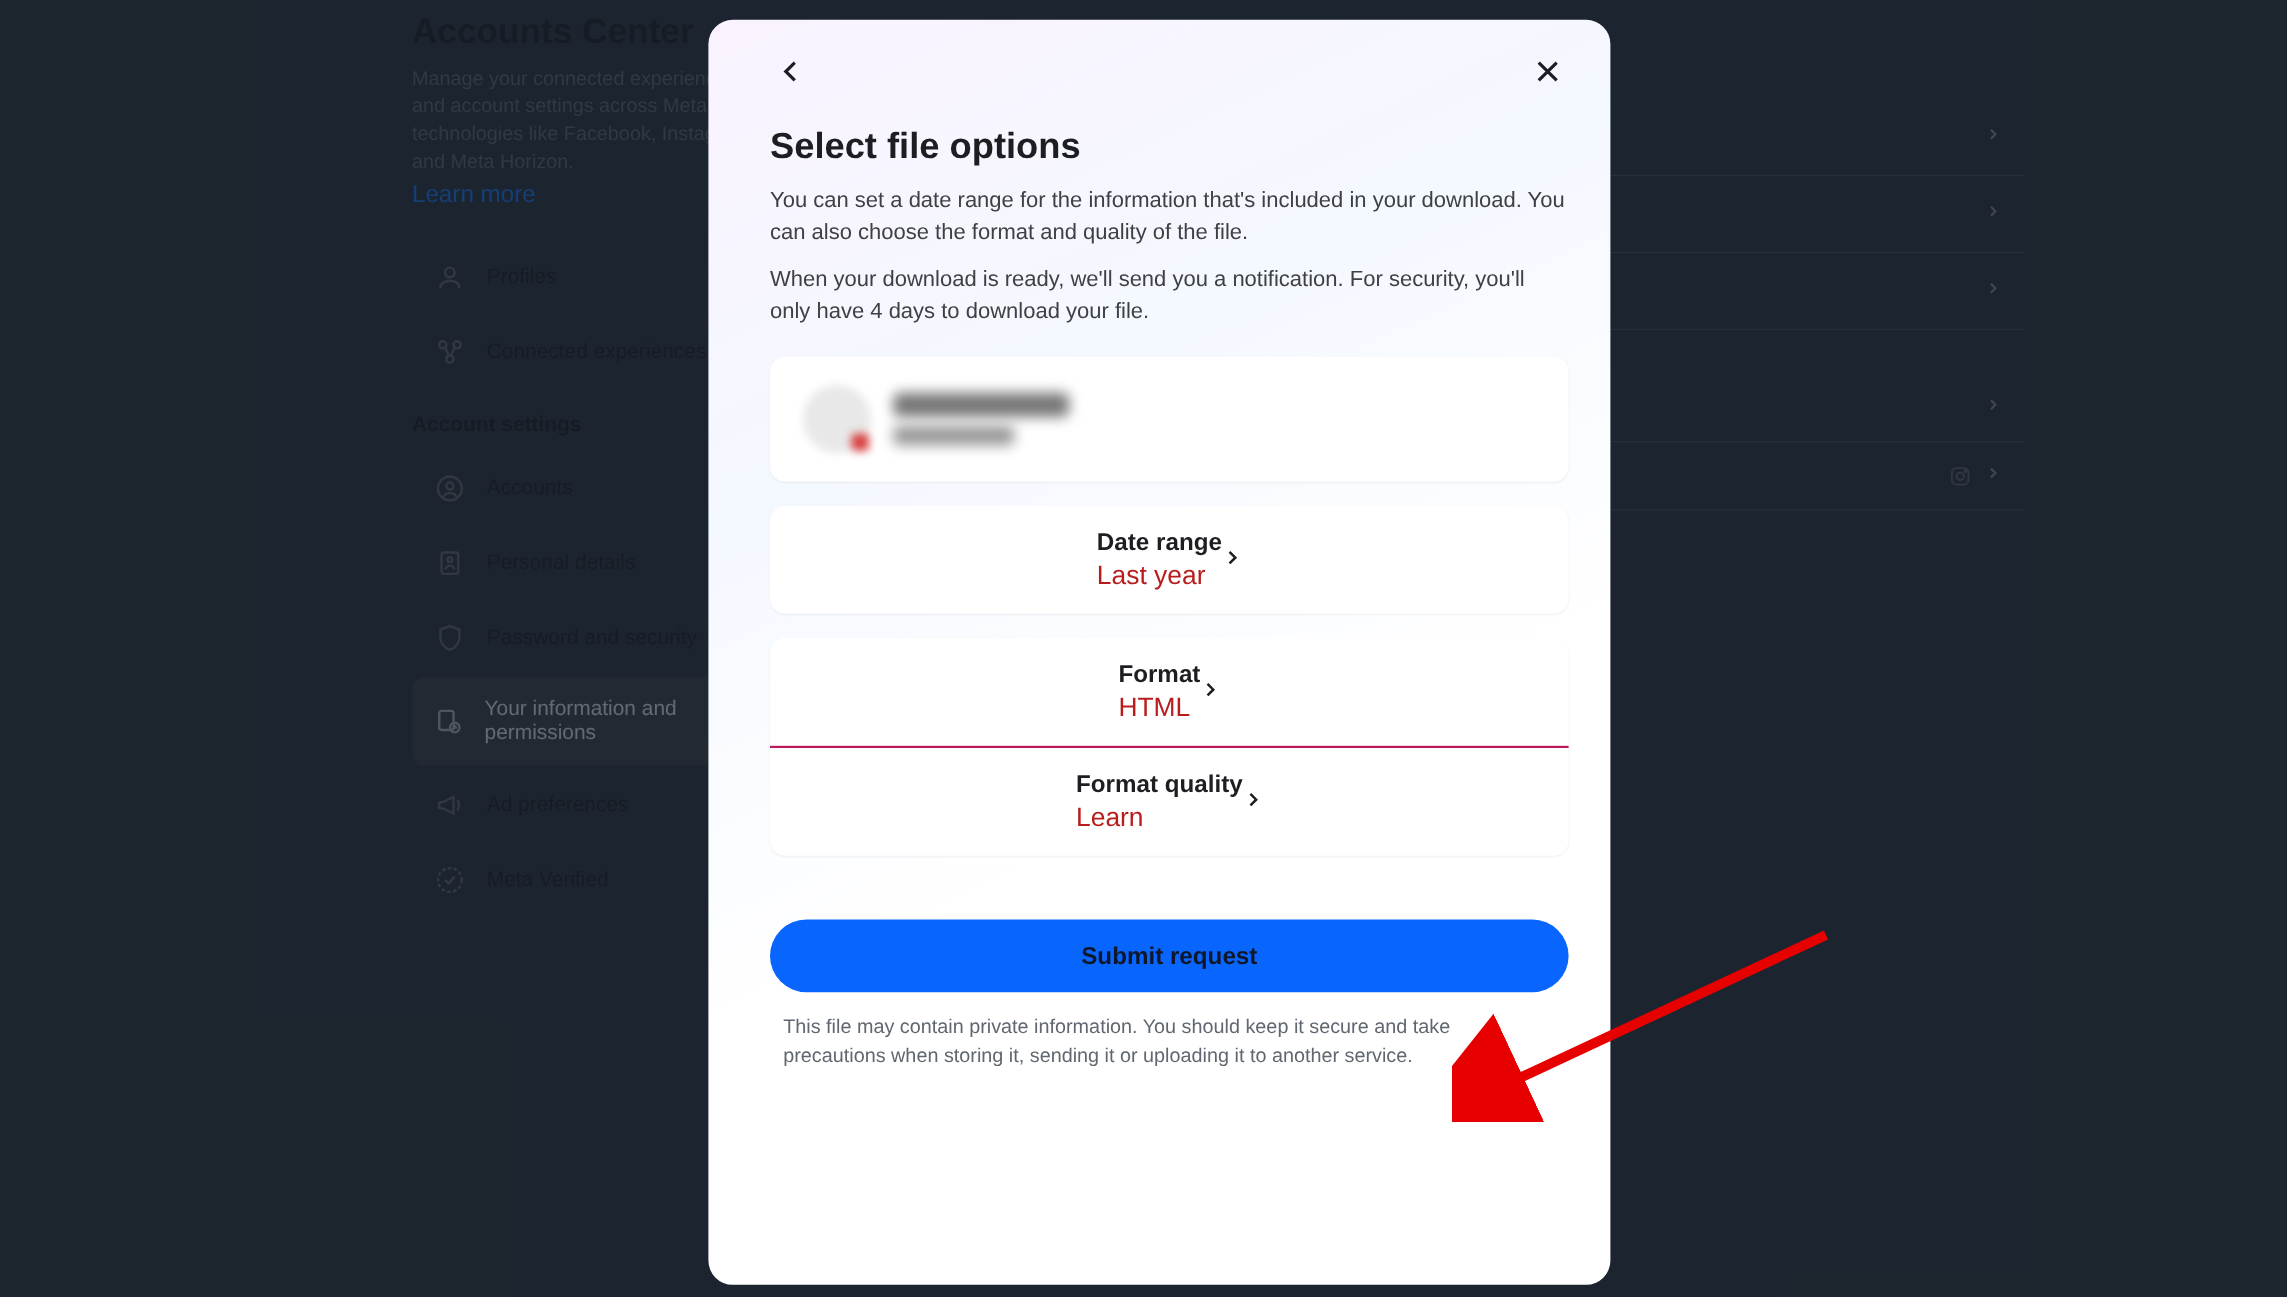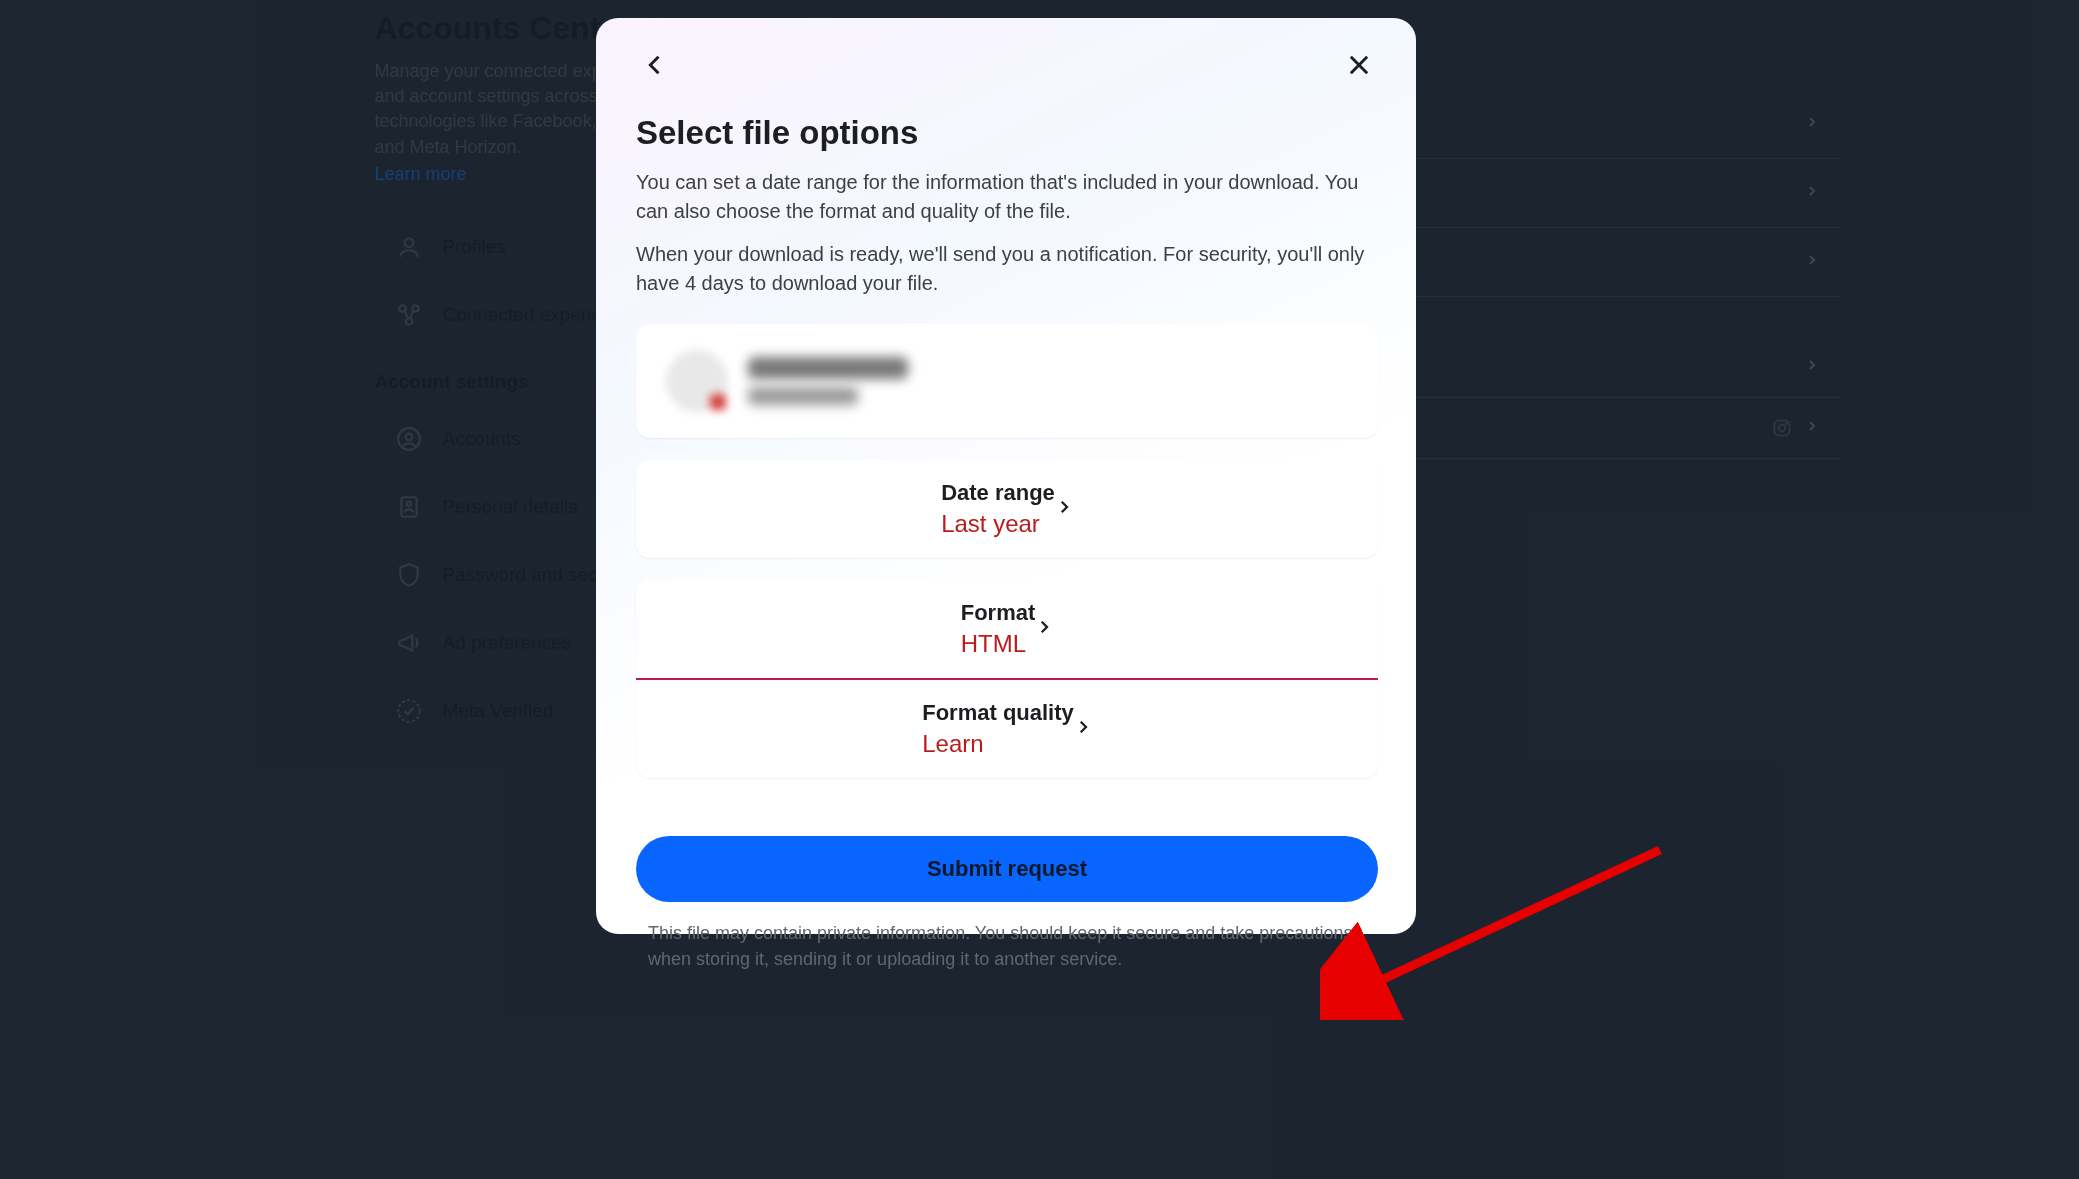--- a/index.html
+++ b/index.html
@@ -4,42 +4,42 @@
 <style>
 * { margin: 0; padding: 0; box-sizing: border-box; font-family: -apple-system, BlinkMacSystemFont, "Segoe UI", Helvetica, Arial, sans-serif; }
 body { background: #2c343d; width: 2079px; height: 1179px; overflow: hidden; position: relative; }
 
 
 .bg-page { position: absolute; top: 0; left: 0; right: 0; bottom: 0; padding: 0; }
 .bg-content { max-width: 1800px; margin: 0 auto; padding-top: 10px; display: flex; gap: 40px; }
 .bg-left { width: 560px; padding-left: 235px; }
 .bg-title { font-size: 32px; font-weight: 700; color: #1c1e21; margin-bottom: 12px; }
 .bg-desc { font-size: 18px; color: #606770; line-height: 1.4; margin-bottom: 4px; }
-.bg-link { color: #1877f2; font-size: 18px; cursor: pointer; }
+.bg-link { color: #1877f2; font-size: 22px; cursor: pointer; }
 
 .sidebar { margin-top: 30px; }
 .sidebar-item { display: flex; align-items: center; padding: 18px 20px; border-radius: 10px; cursor: pointer; margin-bottom: 4px; }
 .sidebar-item.active { background: #3a4049; }
 .sidebar-icon { width: 28px; height: 28px; margin-right: 20px; display: flex; align-items: center; justify-content: center; }
 .sidebar-label { font-size: 19px; color: #e4e6eb; }
 .sidebar-item:not(.active) .sidebar-label { color: #1c1e21; }
 .section-header { font-size: 19px; font-weight: 600; color: #1c1e21; padding: 20px 0 14px 0; }
 
 .bg-right { flex: 1; padding-top: 80px; padding-right: 100px; }
 .bg-row { border-bottom: 1px solid #4a5059; padding: 24px 20px; display: flex; justify-content: space-between; align-items: center; }
 .bg-row-stack { border-bottom: 1px solid #4a5059; padding: 20px 20px; display: flex; justify-content: space-between; align-items: center; }
 .chev-icon { color: #8a8d91; }
 .ig-icon { width: 20px; height: 20px; margin-right: 12px; }
 .bg-note { padding: 20px; font-size: 17px; color: #65676b; }
 
 
 .overlay { position: absolute; inset: 0; background: rgba(20, 28, 38, 0.62); }
 
 
-.modal { position: absolute; left: 596px; top: 18px; width: 820px; height: 916px; background: linear-gradient(155deg, #faf3ff 0%, #f4f8ff 30%, #ffffff 60%); border-radius: 22px; padding: 28px 38px 30px 40px; }
+.modal { position: absolute; left: 644px; top: 18px; width: 820px; height: 1150px; background: linear-gradient(155deg, #faf3ff 0%, #f4f8ff 30%, #ffffff 60%); border-radius: 22px; padding: 28px 38px 30px 56px; }
 .modal-top { display: flex; justify-content: space-between; align-items: center; margin-bottom: 30px; }
 .back-btn, .close-btn { width: 38px; height: 38px; display: flex; align-items: center; justify-content: center; cursor: pointer; color: #1c1e21; }
 .modal-title { font-size: 33px; font-weight: 700; color: #1c1e21; margin-bottom: 16px; }
 .modal-desc { font-size: 20px; color: #3e4042; line-height: 1.45; margin-bottom: 14px; }
 
 .card { background: #ffffff; border-radius: 14px; box-shadow: 0 1px 2px rgba(0,0,0,0.06); margin-bottom: 22px; }
 .account-card { padding: 26px 30px; display: flex; align-items: center; gap: 20px; }
 .avatar-blur { width: 62px; height: 62px; border-radius: 50%; background: #e8e8e8; position: relative; filter: blur(4px); }
 .avatar-blur::after { content: ''; position: absolute; bottom: 2px; right: 2px; width: 16px; height: 16px; background: #d84040; border-radius: 4px; }
 .account-lines { flex: 1; }
@@ -114,20 +114,30 @@
           </span>
           <span class="sidebar-label">Personal details</span>
         </div>
         <div class="sidebar-item">
           <span class="sidebar-icon">
             <svg width="26" height="26" viewBox="0 0 24 24" fill="none" stroke="#65676b" stroke-width="2">
                 <path d="M12 2l8 3v6c0 5-3 9-8 11-5-2-8-6-8-11V5l8-3z"></path>
               </svg>
           </span>
           <span class="sidebar-label">Password and security</span>
+        </div>
+        <div class="sidebar-item active">
+          <span class="sidebar-icon">
+            <svg width="26" height="26" viewBox="0 0 24 24" fill="none" stroke="#b0b3b8" stroke-width="2">
+                <rect x="4" y="3" width="12" height="16" rx="2"></rect>
+                <circle cx="17" cy="17" r="4"></circle>
+                <path d="M17 15v2h2"></path>
+              </svg>
+          </span>
+          <span class="sidebar-label">Your information and permissions</span>
         </div>
         <div class="sidebar-item">
           <span class="sidebar-icon">
             <svg width="26" height="26" viewBox="0 0 24 24" fill="none" stroke="#65676b" stroke-width="2">
                 <path d="M3 10v4l4 1 8 4V5l-8 4-4 1z"></path>
                 <path d="M18 8c2 1 2 7 0 8"></path>
               </svg>
           </span>
           <span class="sidebar-label">Ad preferences</span>
         </div>

